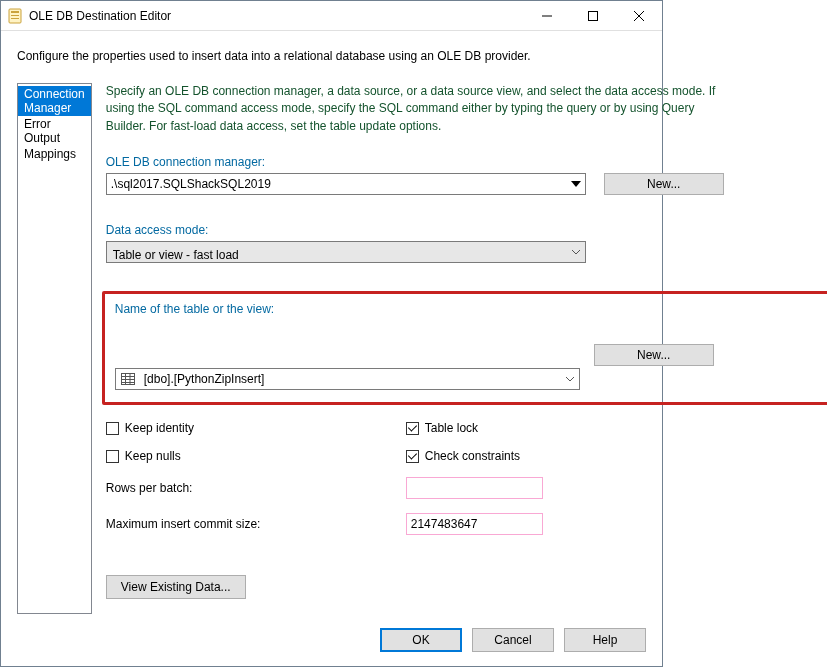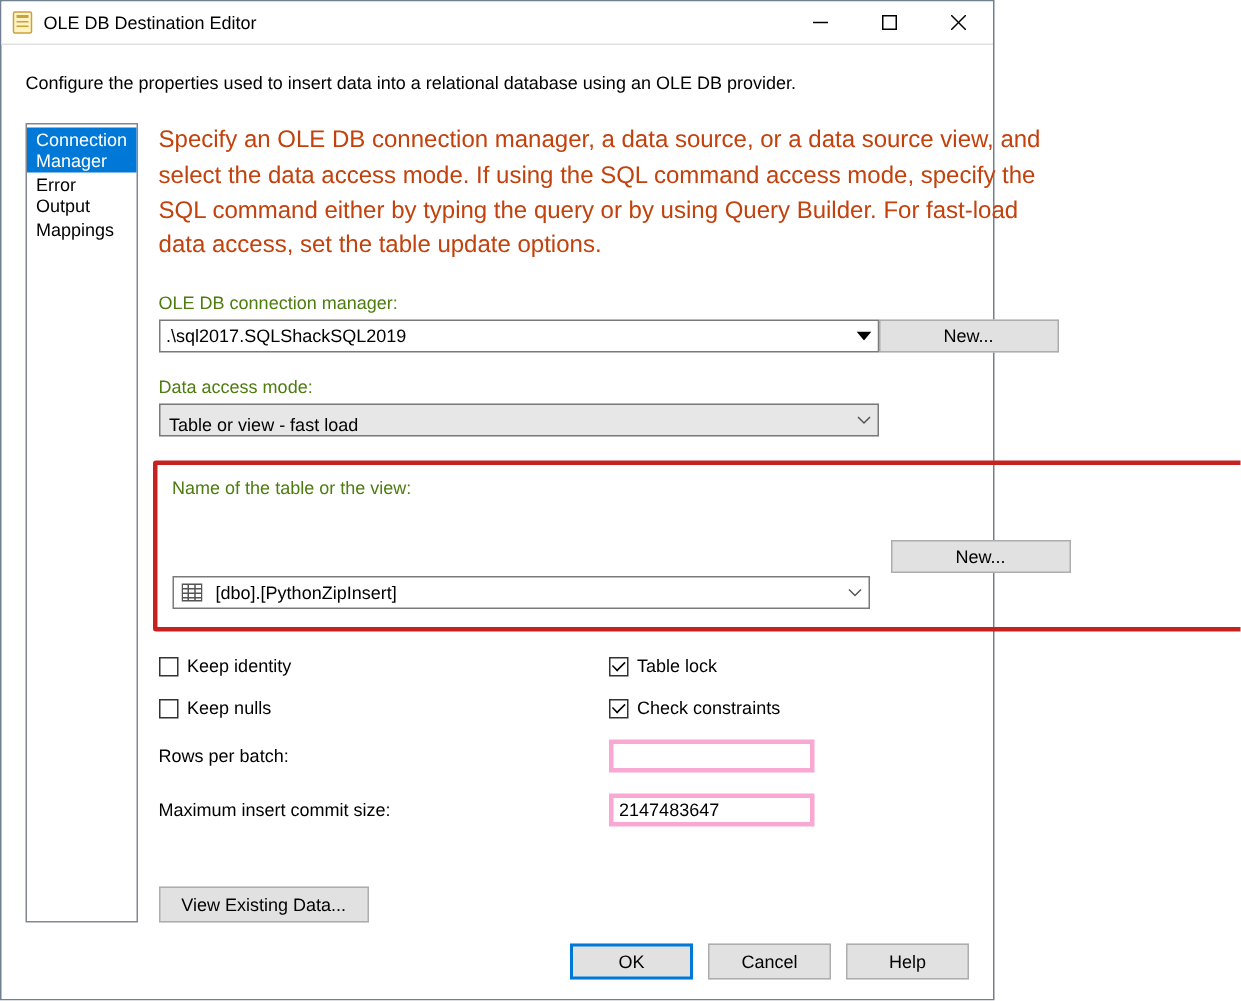--- a/index.html
+++ b/index.html
@@ -87,35 +87,35 @@
       background: #0078d7;
       color: #ffffff;
     }
     .main-panel {
       flex: 1;
       display: flex;
       flex-direction: column;
       padding-right: 2px;
     }
     .help-text {
-      font-size: 16px;
-      color: #c2410c;
+      font-size: 12px;
+      color: #14532d;
       line-height: 1.45;
       margin-bottom: 20px;
     }
     .form-label {
       font-size: 12px;
-      color: #4d7c0f;
+      color: #0369a1;
       margin-bottom: 4px;
     }
     .row {
       display: flex;
       align-items: stretch;
-      gap: 0;
-      margin-bottom: 16px;
+      gap: 18px;
+      margin-bottom: 28px;
     }
     .combo {
       flex: 1;
       display: flex;
       align-items: center;
       border: 1px solid #7a7a7a;
       background: #ffffff;
       height: 22px;
       position: relative;
     }
@@ -239,21 +239,21 @@
       align-items: center;
       margin-bottom: 14px;
     }
     .input-label {
       width: 300px;
       font-size: 12px;
     }
     .text-input {
       width: 137px;
       height: 22px;
-      border: 3px solid #f9a8d4;
+      border: 1px solid #f9a8d4;
       background: #ffffff;
       padding: 0 4px;
       font-size: 12px;
       font-family: inherit;
     }
     .view-btn-row {
       margin-top: 26px;
     }
     .view-btn {
       height: 24px;

